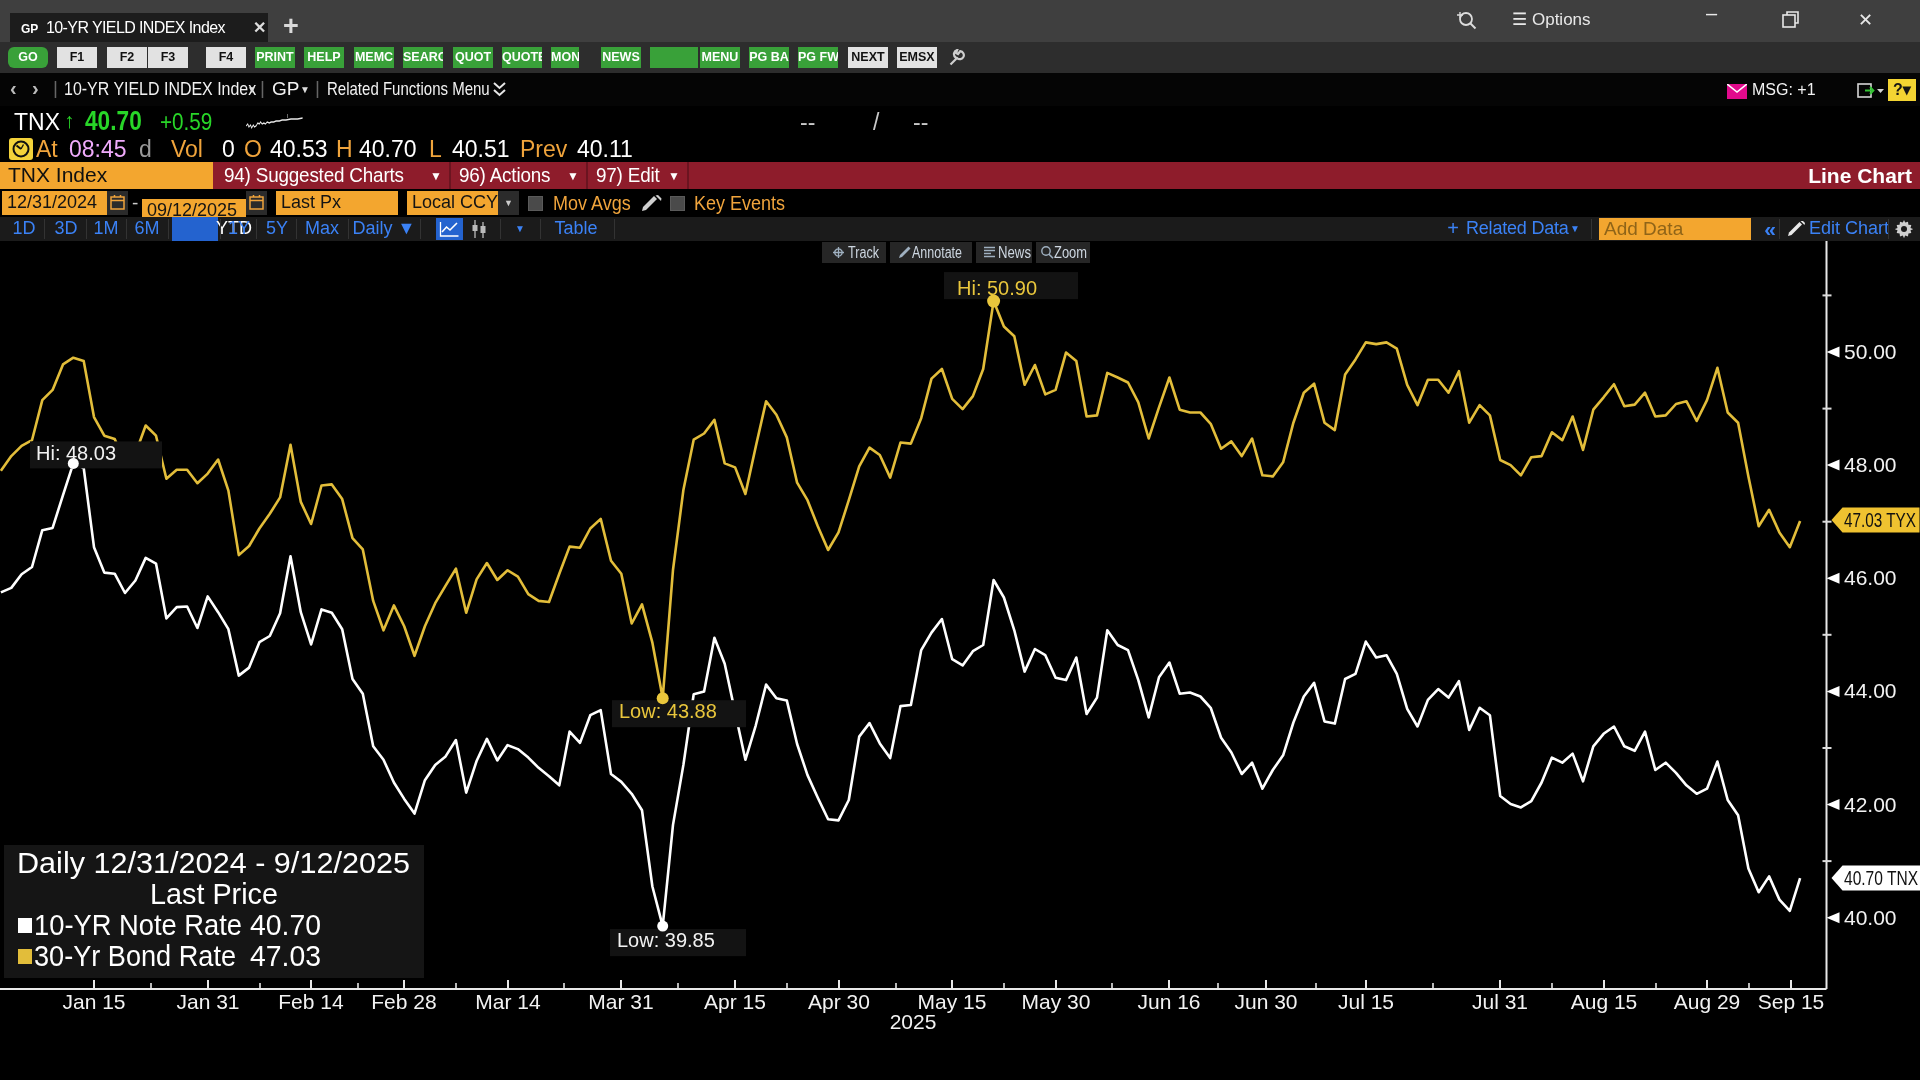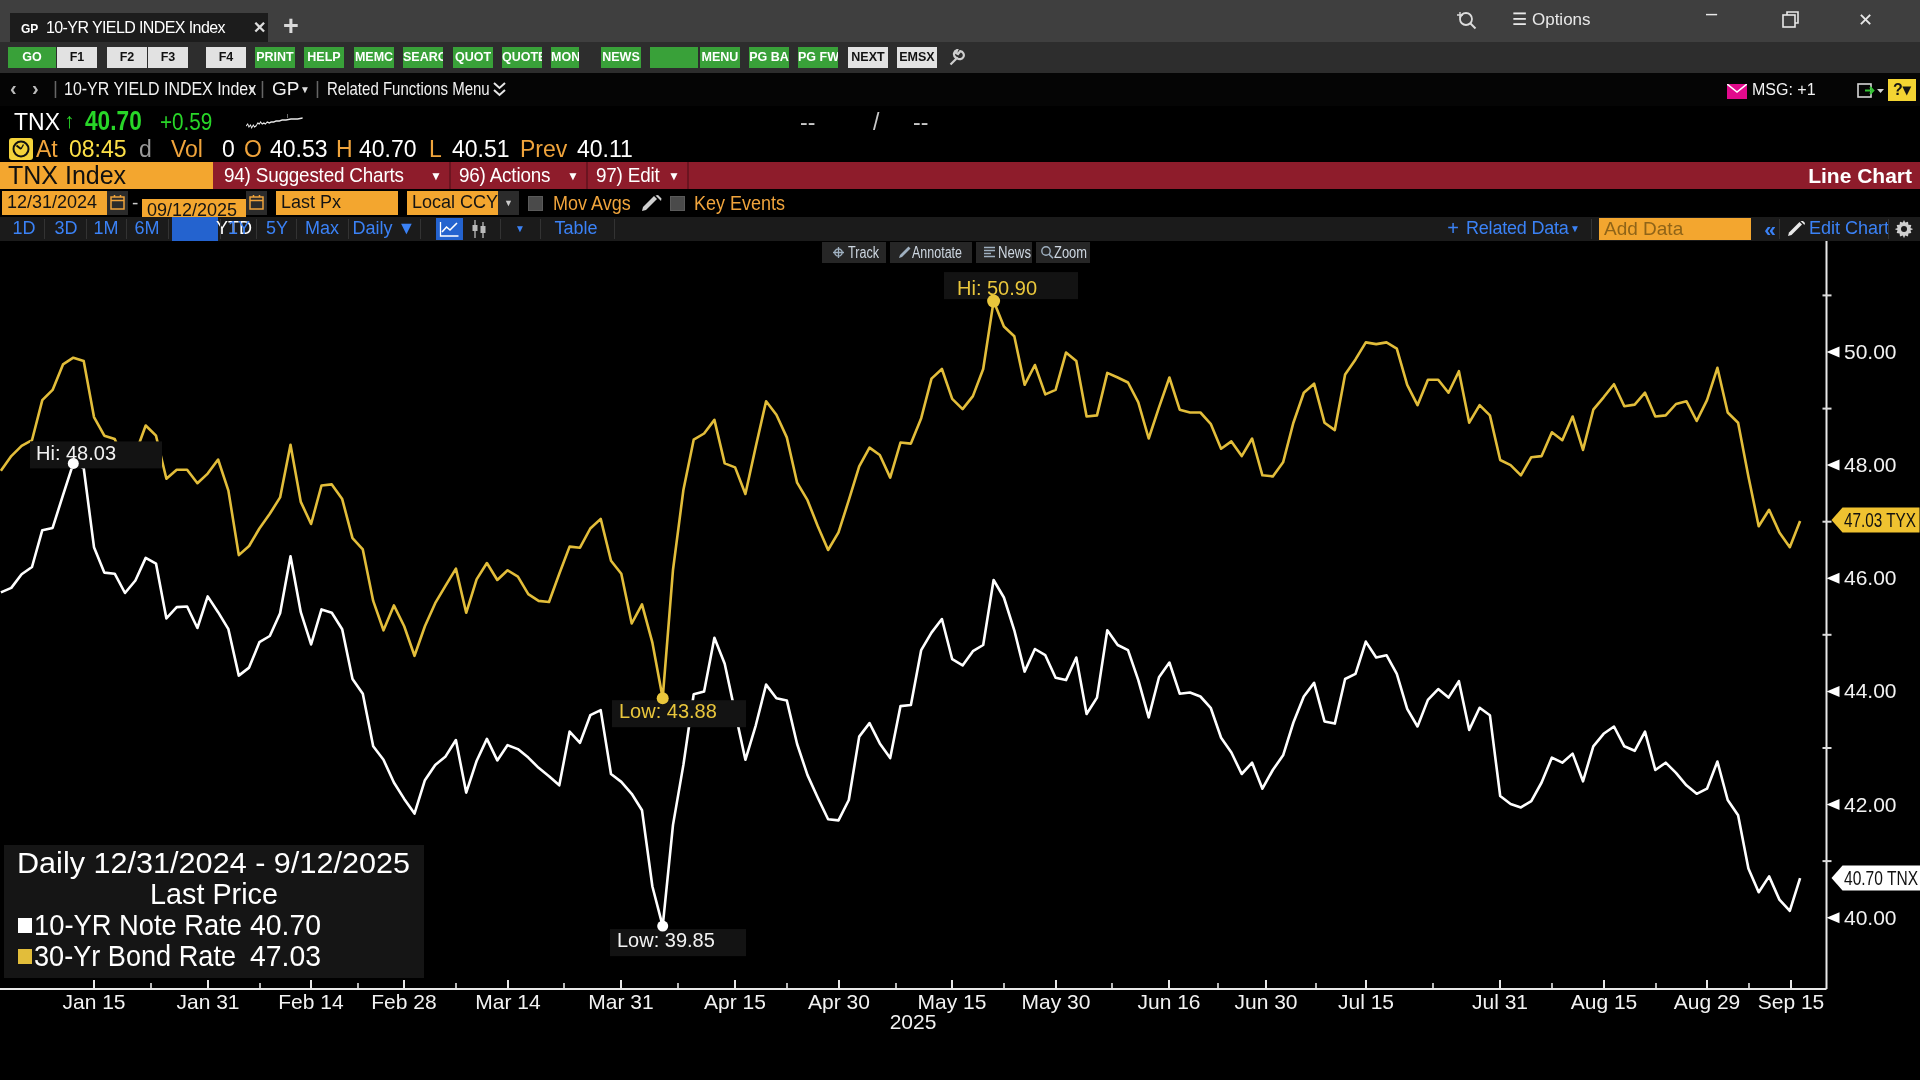--- a/index.html
+++ b/index.html
@@ -26,21 +26,21 @@
 .cx79 { transform:scaleX(0.79); transform-origin:0 50%; }
 .cx92 { transform:scaleX(0.92); transform-origin:0 50%; }
 .cx90 { transform:scaleX(0.90); transform-origin:0 50%; }
 #crumbs .sep { position:absolute; top:4px; font-size:19px; color:#666; }
 #crumbs .car { position:absolute; top:11px; font-size:10px; color:#ddd; }
 #q1 { left:0; top:106px; width:1920px; height:30px; background:#000; }
 #q2 { left:0; top:136px; width:1920px; height:26px; background:#000; }
 .qt { position:absolute; white-space:pre; }
 #redbar { left:0; top:162px; width:1920px; height:27px; background:#8e1c2b; }
 #tnxbox { left:0; top:0; width:213px; height:27px; background:#f3a62f; color:#101010;
-  font-size:25px; padding-left:8px; line-height:26px; }
+  font-size:21px; padding-left:8px; line-height:26px; }
 .rmenu { position:absolute; top:0; height:27px; color:#fff; font-size:20.5px; line-height:26px; letter-spacing:-0.2px; }
 .rsep { position:absolute; top:0; width:2px; height:27px; background:#6b1420; }
 #linechart { right:8px; top:0; color:#fff; font-size:21px; font-weight:bold; line-height:27px; }
 #setrow { left:0; top:189px; width:1920px; height:28px; background:#000; }
 .obox { position:absolute; top:2px; height:24px; background:#f3a62f; color:#141414;
   font-size:18px; padding-left:5px; line-height:23px; white-space:nowrap; }
 .calbtn { position:absolute; top:2px; width:21px; height:24px; background:#2b2b2b; }
 .amber { color:#f0a43c; }
 .chk { position:absolute; top:7px; width:15px; height:15px; background:#4a4a4a;
   border:1px solid #5a5a5a; }
@@ -76,21 +76,21 @@
       </svg>
     <span class="wic" style="left:1512px;">☰ Options</span>
     <span class="wic" style="left:1706px; top:2px; font-size:20px;">–</span>
     <svg class="abs" style="left:1782px; top:11px;" width="17" height="17" viewBox="0 0 17 17">
         <rect x="1" y="4" width="12" height="12" stroke="#e8e8e8" stroke-width="1.6" fill="none"></rect>
         <path d="M5 4 V1 h11 v11 h-3" stroke="#e8e8e8" stroke-width="1.6" fill="none"></path>
       </svg>
     <span class="wic" style="left:1858px; font-size:18px;">✕</span>
   </div>
   <div id="fnbar" class="abs">
-    <div class="fk g" style="left:8px; width:48px;">GO</div>
+    <div class="fk g" style="left:8px; width:40px;border-radius:6px;">GO</div>
     <div class="fk w" style="left:57px; width:40px;">F1</div>
     <div class="fk w" style="left:107px; width:40px;">F2</div>
     <div class="fk w" style="left:148px; width:40px;">F3</div>
     <div class="fk w" style="left:206px; width:40px;">F4</div>
     <div class="fk g" style="left:255px; width:40px;">PRINT</div>
     <div class="fk g" style="left:304px; width:40px;">HELP</div>
     <div class="fk g" style="left:354px; width:40px;">MEMC</div>
     <div class="fk g" style="left:403px; width:40px;">SEARC</div>
     <div class="fk g" style="left:453px; width:40px;">QUOT</div>
     <div class="fk g" style="left:502px; width:40px;">QUOTE</div>
@@ -146,21 +146,21 @@
     <span class="qt" style="left:913px; top:3px; color:#c9c9c9; font-size:23px;">--</span>
   </div>
   <div id="q2" class="abs">
     <svg class="abs" style="left:9px; top:2px;" width="24" height="22" viewBox="0 0 24 22">
         <rect x="0" y="0" width="24" height="22" rx="3" fill="#f3d23a"></rect>
         <circle cx="12" cy="11" r="7.5" fill="none" stroke="#111" stroke-width="2"></circle>
         <path d="M12 11 L7.5 7.5" stroke="#111" stroke-width="2"></path>
         <path d="M12 11 L14.5 6.5" stroke="#111" stroke-width="1.3"></path>
       </svg>
     <span class="qt" style="left:36px; top:0px; color:#f0a43c; font-size:23px;">At</span>
-    <span class="qt" style="left:69px; top:0px; color:#fde047; font-size:23px;">08:45</span>
+    <span class="qt" style="left:69px; top:0px; color:#f0abfc; font-size:23px;">08:45</span>
     <span class="qt" style="left:139px; top:0px; color:#9a9a9a; font-size:23px;">d</span>
     <span class="qt" style="left:171px; top:0px; color:#f0a43c; font-size:23px;">Vol</span>
     <span class="qt" style="left:222px; top:0px; color:#fff; font-size:23px;">0</span>
     <span class="qt" style="left:244px; top:0px; color:#f0a43c; font-size:23px;">O</span>
     <span class="qt" style="left:270px; top:0px; color:#fff; font-size:23px;">40.53</span>
     <span class="qt" style="left:336px; top:0px; color:#f0a43c; font-size:23px;">H</span>
     <span class="qt" style="left:359px; top:0px; color:#fff; font-size:23px;">40.70</span>
     <span class="qt" style="left:429px; top:0px; color:#f0a43c; font-size:23px;">L</span>
     <span class="qt" style="left:452px; top:0px; color:#fff; font-size:23px;">40.51</span>
     <span class="qt" style="left:520px; top:0px; color:#f0a43c; font-size:23px;">Prev</span>

